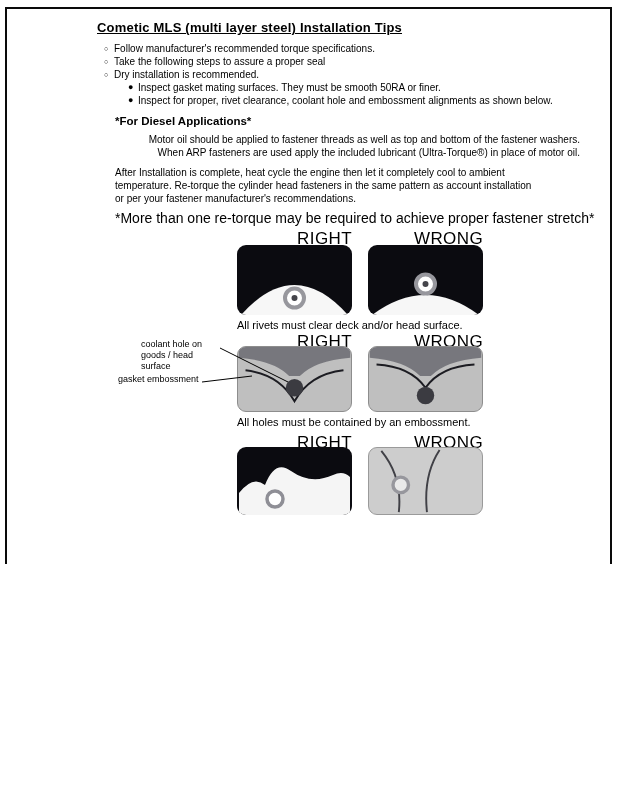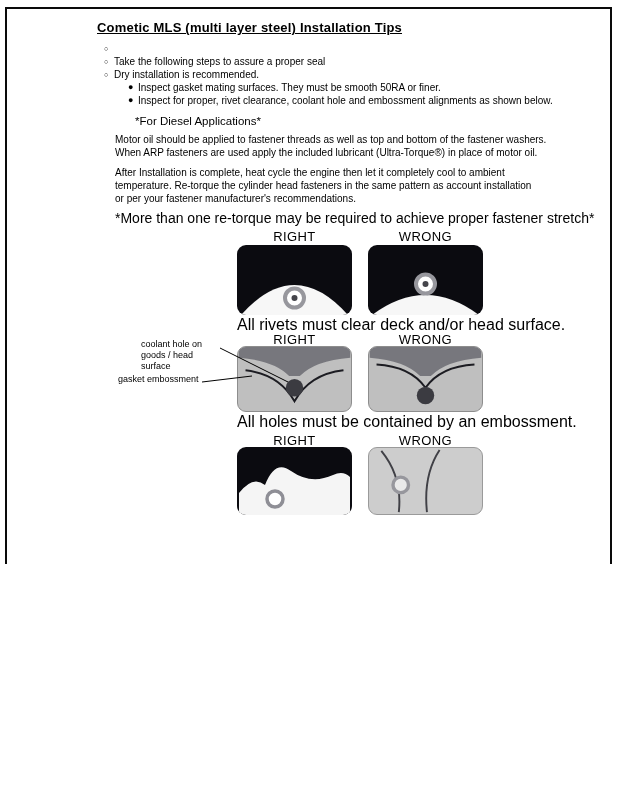--- a/index.html
+++ b/index.html
@@ -7,52 +7,53 @@
   body { font-family:"Liberation Sans","DejaVu Sans",sans-serif; color:#000; }
   #page { position:relative; width:618px; height:564px; background:#fff; overflow:hidden; }
   .abs { position:absolute; }
   .frame { left:5px; top:7px; width:607px; height:746px; border:2px solid #0a0a0a; }
   .title { left:97px; top:20px; font-size:13px; font-weight:bold; text-decoration:underline; letter-spacing:0.2px; }
   .tips { left:104px; top:42px; width:480px; font-size:10px; line-height:13px; }
   .bullet { display:flex; }
   .bullet .marker { flex:0 0 10px; width:10px; font-size:7px; line-height:13px; }
   .subtips { margin-left:24px; }
   .subtips .marker { font-size:9px; }
-  .diesel-heading { left:115px; top:115px; font-size:11.5px; font-weight:normal;margin-left:20px; }
+  .diesel-heading { left:115px; top:115px; font-size:11.5px; font-weight:bold; }
   .para { left:115px; width:465px; font-size:10px; line-height:13px; white-space:pre-wrap; }
-  .p1 { top:133px; }
+  .p1 { top:133px;text-align:right; }
   .p2 { top:166px; }
   .note { left:115px; top:210px; font-size:14px; }
-  .dlabel { width:115px; text-align:center; font-size:13px; letter-spacing:0.4px; }
+  .dlabel { width:115px; text-align:right; font-size:17px; letter-spacing:0.4px; }
   .panel { width:115px; border-radius:9px; overflow:hidden; }
   .panel svg { display:block; }
   .dark { background:#0b0b10; }
   .gray { background:#bfbfbf; border:1px solid #8d8d8d; }
   .lightgray { background:#cdcdcd; border:1px solid #9a9a9a; }
-  .caption { left:237px; font-size:16px; line-height:12px; white-space:pre-wrap; }
+  .caption { left:237px; font-size:11px; line-height:12px; white-space:pre-wrap; }
   .side-label { font-size:9px; line-height:11px; }
   .nowrap { white-space:nowrap; }
   .leader { pointer-events:none; }
   .warranty-heading { left:106px; top:573px; font-size:6.5px; font-weight:bold; }
   .warranty { left:106px; top:583px; width:407px; font-size:6px; line-height:7px; }
   .warranty p { margin-bottom:4px; white-space:pre-wrap; }
   .footer { left:388px; top:757px; font-size:12px; letter-spacing:0.3px; }
 </style>
 </head>
 <body>
 
 <div id="page">
 
   <div class="abs frame"></div>
 
   <div class="abs title">Cometic MLS (multi layer steel) Installation Tips</div>
 
   <div class="abs tips">
     <div class="bullet">
       <span class="marker">○</span>
+      <span>Follow manufacturer's recommended torque specifications.</span>
     </div>
     <div class="bullet">
       <span class="marker">○</span>
       <span>Take the following steps to assure a proper seal</span>
     </div>
     <div class="bullet">
       <span class="marker">○</span>
       <span>Dry installation is recommended.</span>
     </div>
     <div class="subtips">

